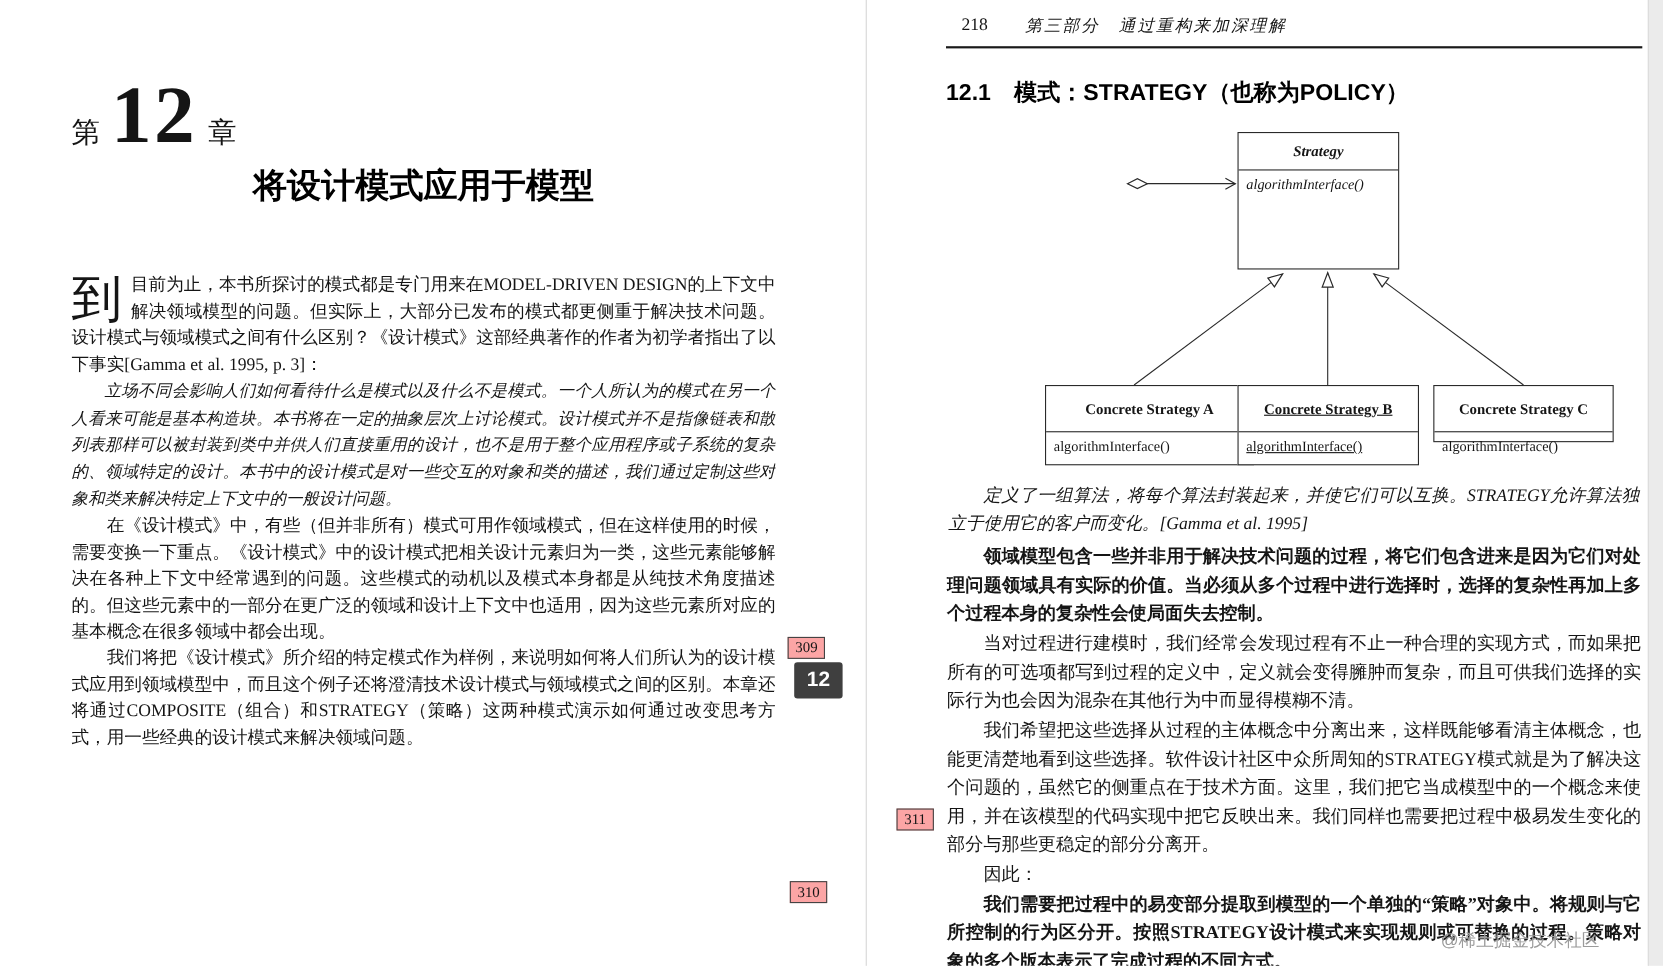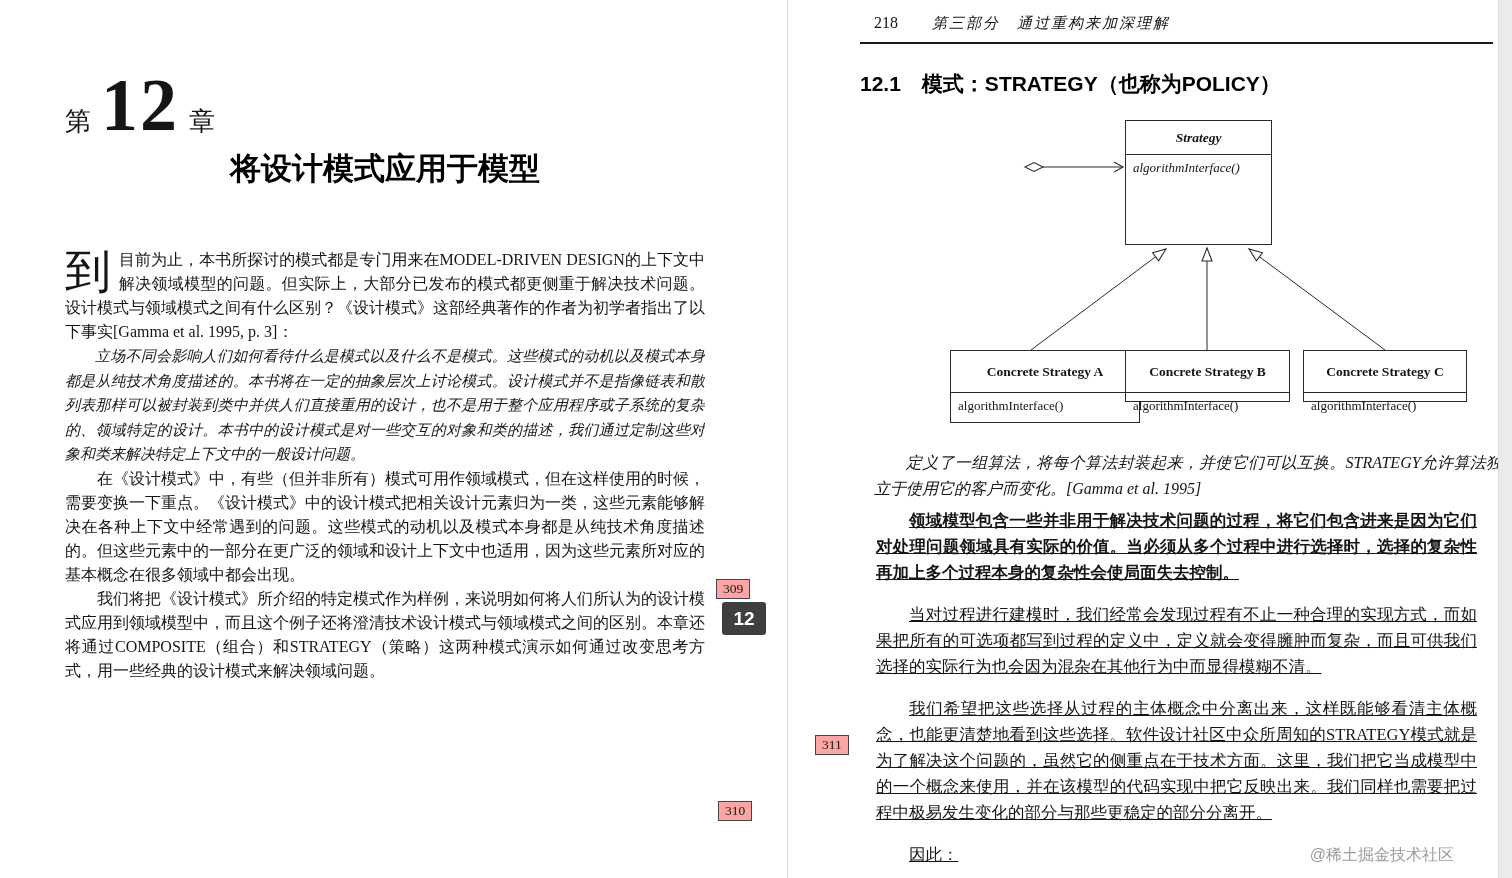--- a/index.html
+++ b/index.html
@@ -48,46 +48,46 @@
     display:flex;flex-direction:column;}
   .uml-title{text-align:center;font-weight:bold;font-size:13.5px;border-bottom:1.2px solid #2a2a2a;
     display:flex;align-items:center;justify-content:center;flex:0 0 auto;}
   .uml-member{font-size:13px;padding:5px 7px;flex:1 1 auto;}
   .italic{font-style:italic;}
   .box-context{left:25px;top:20px;width:140px;height:67px;}
   .box-context .uml-title{height:36px;}
   .box-strategy{left:265px;top:5px;width:147px;height:125px;}
   .box-strategy .uml-title{height:33px;}
   .box-ca{left:90px;top:235px;width:190px;height:73px;}
-  .box-cb{left:265px;top:235px;width:165px;height:52px;}
+  .box-cb{left:265px;top:235px;width:165px;height:73px;text-decoration:underline;}
   .box-cc{left:443px;top:235px;width:164px;height:52px;}
   .box-ca .uml-title,.box-cb .uml-title,.box-cc .uml-title{height:41px;}
-  .rp-caption{position:absolute;left:862px;top:438px;width:628px;margin:12px;
+  .rp-caption{position:absolute;left:862px;top:438px;width:628px;margin:0;
     font-size:16px;line-height:26px;font-style:italic;text-indent:2em;text-align:justify;}
   .rp-body{position:absolute;left:860px;top:492px;width:633px;height:386px;overflow:hidden;
     font-size:16.5px;line-height:26px;text-align:justify;}
-  .rp-body p{margin:16px;text-indent:2em;text-decoration:underline;}
+  .rp-body p{margin:1px;text-indent:2em;}
   .bold{font-weight:bold;}
 </style>
 </head>
 <body>
 
 <div class="chapter-mark">
   <span class="pre">第</span>
   <span class="num">12</span>
   <span class="suf">章</span>
 </div>
 
 <h1 class="left-title">将设计模式应用于模型</h1>
 
 <div class="left-body">
   <p>
     <span class="dropcap">到</span><span>目前为止，本书所探讨的模式都是专门用来在MODEL-DRIVEN DESIGN的上下文中解决领域模型的问题。但实际上，大部分已发布的模式都更侧重于解决技术问题。设计模式与领域模式之间有什么区别？《设计模式》这部经典著作的作者为初学者指出了以下事实[Gamma et al. 1995, p. 3]：</span>
   </p>
-  <p class="quote">立场不同会影响人们如何看待什么是模式以及什么不是模式。这些模式的动机以及模式本身都是从纯技术角度描述的。本书将在一定的抽象层次上讨论模式。设计模式并不是指像链表和散列表那样可以被封装到类中并供人们直接重用的设计，也不是用于整个应用程序或子系统的复杂的、领域特定的设计。本书中的设计模式是对一些交互的对象和类的描述，我们通过定制这些对象和类来解决特定上下文中的一般设计问题。</p>
+  <p class="quote">立场不同会影响人们如何看待什么是模式以及什么不是模式。一个人所认为的模式在另一个人看来可能是基本构造块。本书将在一定的抽象层次上讨论模式。设计模式并不是指像链表和散列表那样可以被封装到类中并供人们直接重用的设计，也不是用于整个应用程序或子系统的复杂的、领域特定的设计。本书中的设计模式是对一些交互的对象和类的描述，我们通过定制这些对象和类来解决特定上下文中的一般设计问题。</p>
   <p class="indent">在《设计模式》中，有些（但并非所有）模式可用作领域模式，但在这样使用的时候，需要变换一下重点。《设计模式》中的设计模式把相关设计元素归为一类，这些元素能够解决在各种上下文中经常遇到的问题。这些模式的动机以及模式本身都是从纯技术角度描述的。但这些元素中的一部分在更广泛的领域和设计上下文中也适用，因为这些元素所对应的基本概念在很多领域中都会出现。</p>
   <p class="indent">我们将把《设计模式》所介绍的特定模式作为样例，来说明如何将人们所认为的设计模式应用到领域模型中，而且这个例子还将澄清技术设计模式与领域模式之间的区别。本章还将通过COMPOSITE（组合）和STRATEGY（策略）这两种模式演示如何通过改变思考方式，用一些经典的设计模式来解决领域问题。</p>
 </div>
 
 <div class="page-badge badge-309">309</div>
 <div class="chapter-tab">12</div>
 <div class="page-badge badge-310">310</div>
 
 <div class="gutter-line"></div>
 

